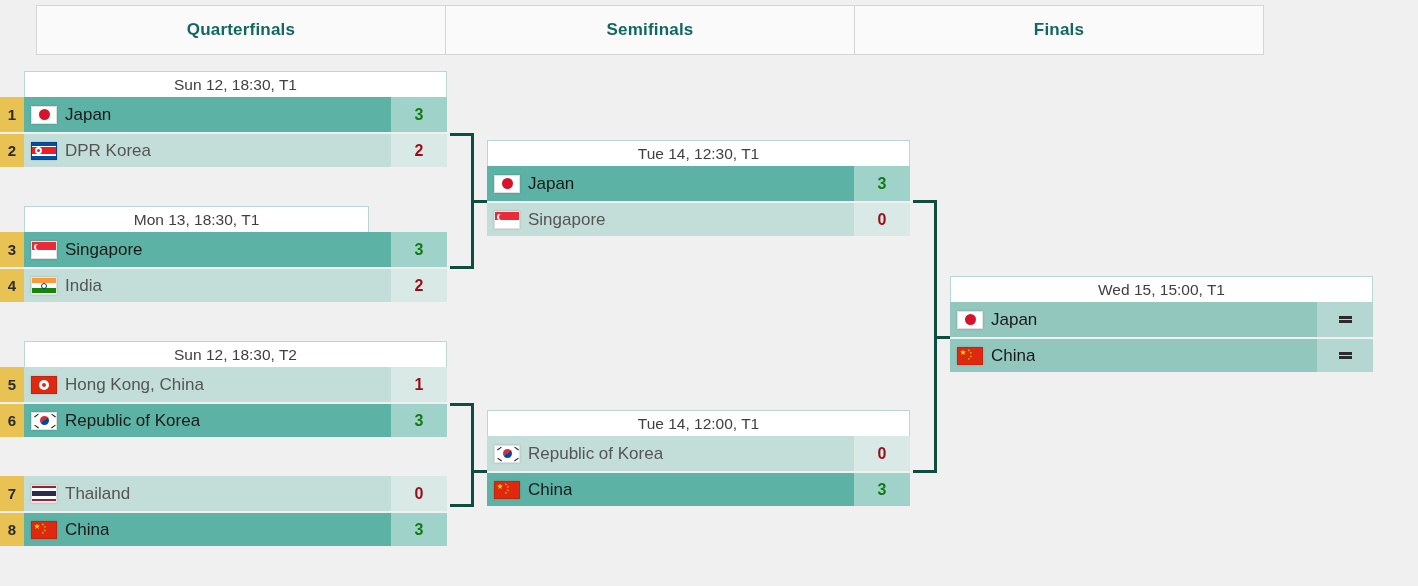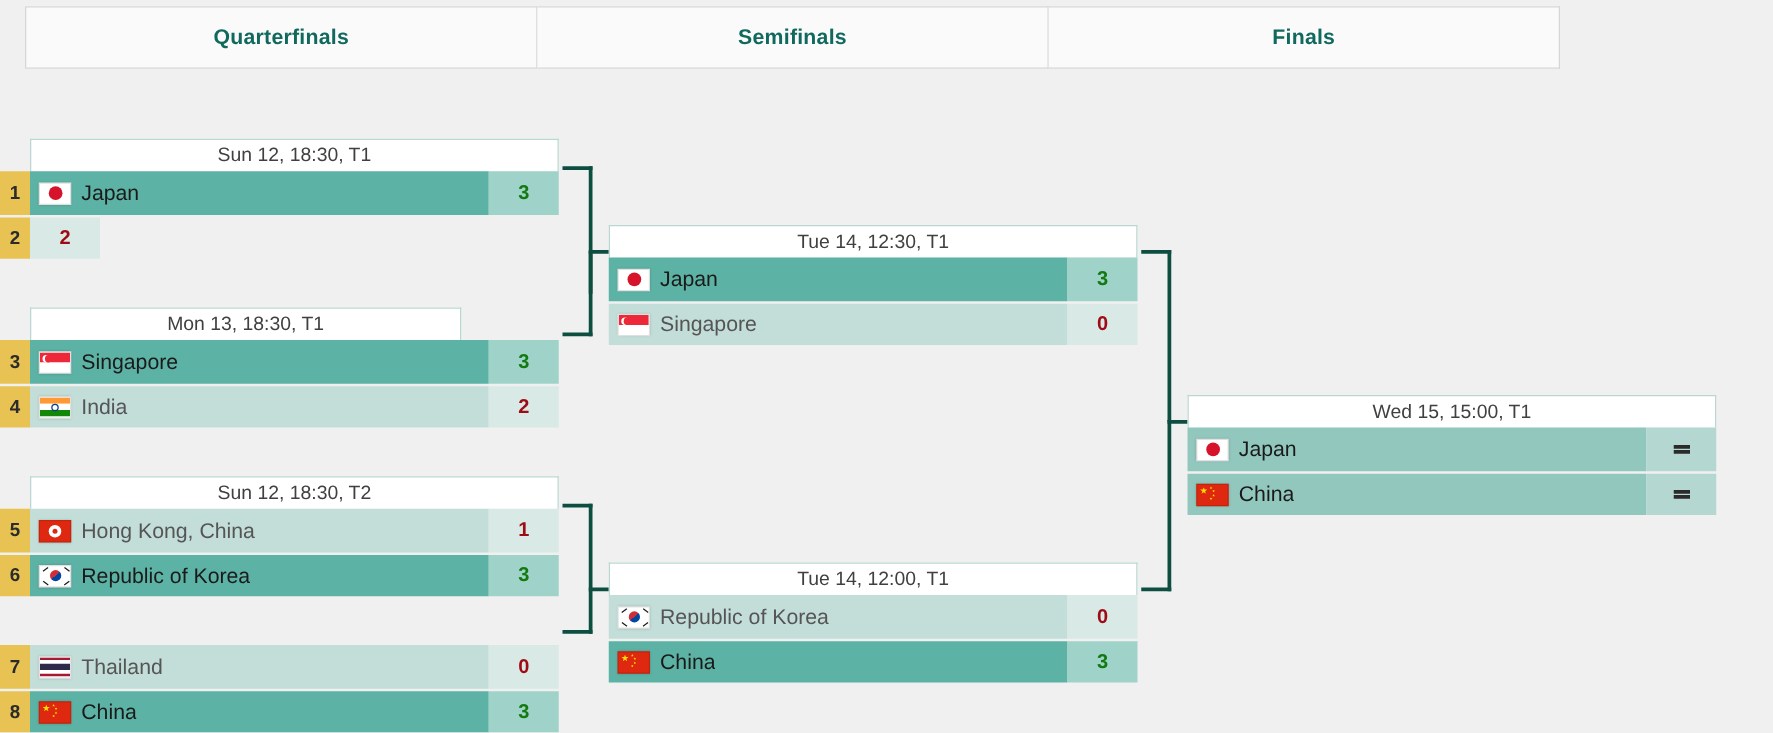--- a/index.html
+++ b/index.html
@@ -6,35 +6,35 @@
   body{
     width:1418px;height:586px;
     background:#f0f0f0;
     font-family:"Liberation Sans","DejaVu Sans",sans-serif;
     overflow:hidden;
     position:relative;
   }
   #stage{position:absolute;left:0;top:0;width:1418px;height:586px;}
 
   
-  .hdr-row{position:absolute;left:8px;top:5px;width:1228px;height:50px;display:flex;padding-left:12px;}
+  .hdr-row{position:absolute;left:24px;top:5px;width:1228px;height:50px;display:flex;padding-left:12px;}
   .hdr-cell{
     flex:1 1 0;
     background:#fafafa;
     border:1px solid #d6d6d6;
     border-left:none;
     display:flex;align-items:center;justify-content:center;
     font-size:17px;font-weight:bold;color:#11695e;
     letter-spacing:.2px;
     box-sizing:border-box;
   }
   .hdr-cell:first-child{border-left:1px solid #d6d6d6;}
 
   
-  .match{position:absolute;margin-top:40px;}
+  .match{position:absolute;}
   .m-date{
     background:#ffffff;
     border:1px solid #b9d8d1;
     border-bottom:none;
     height:26px;
     display:flex;align-items:center;justify-content:center;
     font-size:15.5px;color:#404040;
     box-sizing:border-box;
   }
   .m-row{
@@ -180,20 +180,30 @@
       <div class="team">
         <span class="flag f-jp">
             <i class="d"></i>
           </span>
         <span class="tname">Japan</span>
       </div>
       <div class="score">3</div>
     </div>
     <div class="m-row l" style="margin-left:-24px;width:447px;">
       <div class="rank">2</div>
+      <div class="team">
+        <span class="flag f-kp">
+            <i class="b1"></i>
+            <i class="b2"></i>
+            <i class="b3"></i>
+            <i class="st"></i>
+            <i class="st2"></i>
+          </span>
+        <span class="tname">DPR Korea</span>
+      </div>
       <div class="score">2</div>
     </div>
   </div>
 
   <div class="match" style="left:24px;top:206px;width:345px;">
     <div class="m-date">Mon 13, 18:30, T1</div>
     <div class="m-row w" style="margin-left:-24px;width:447px;">
       <div class="rank">3</div>
       <div class="team">
         <span class="flag f-sg">

